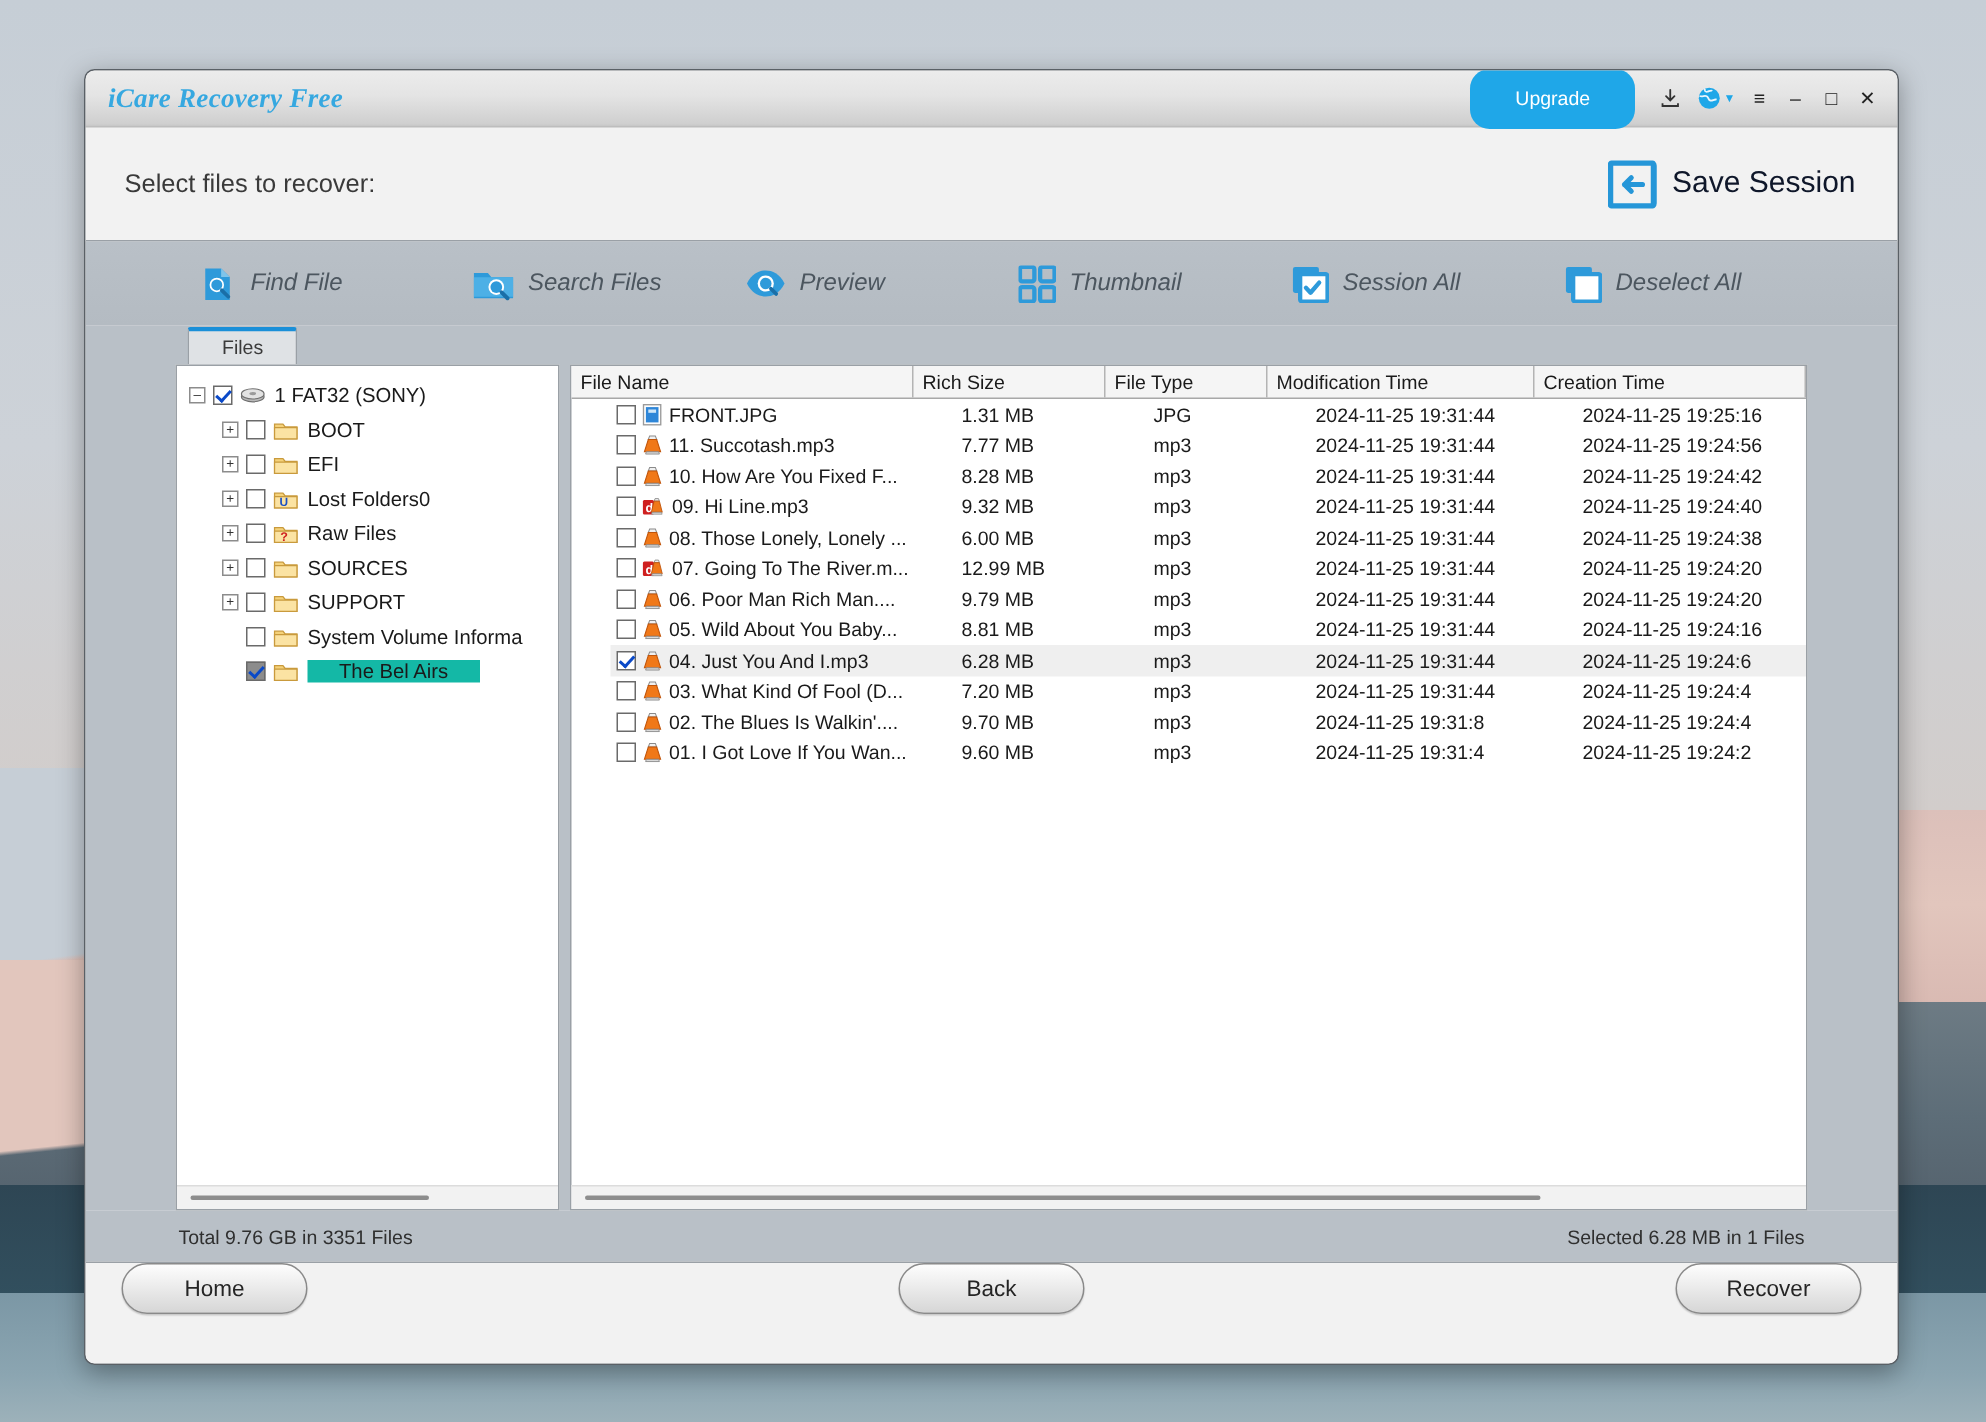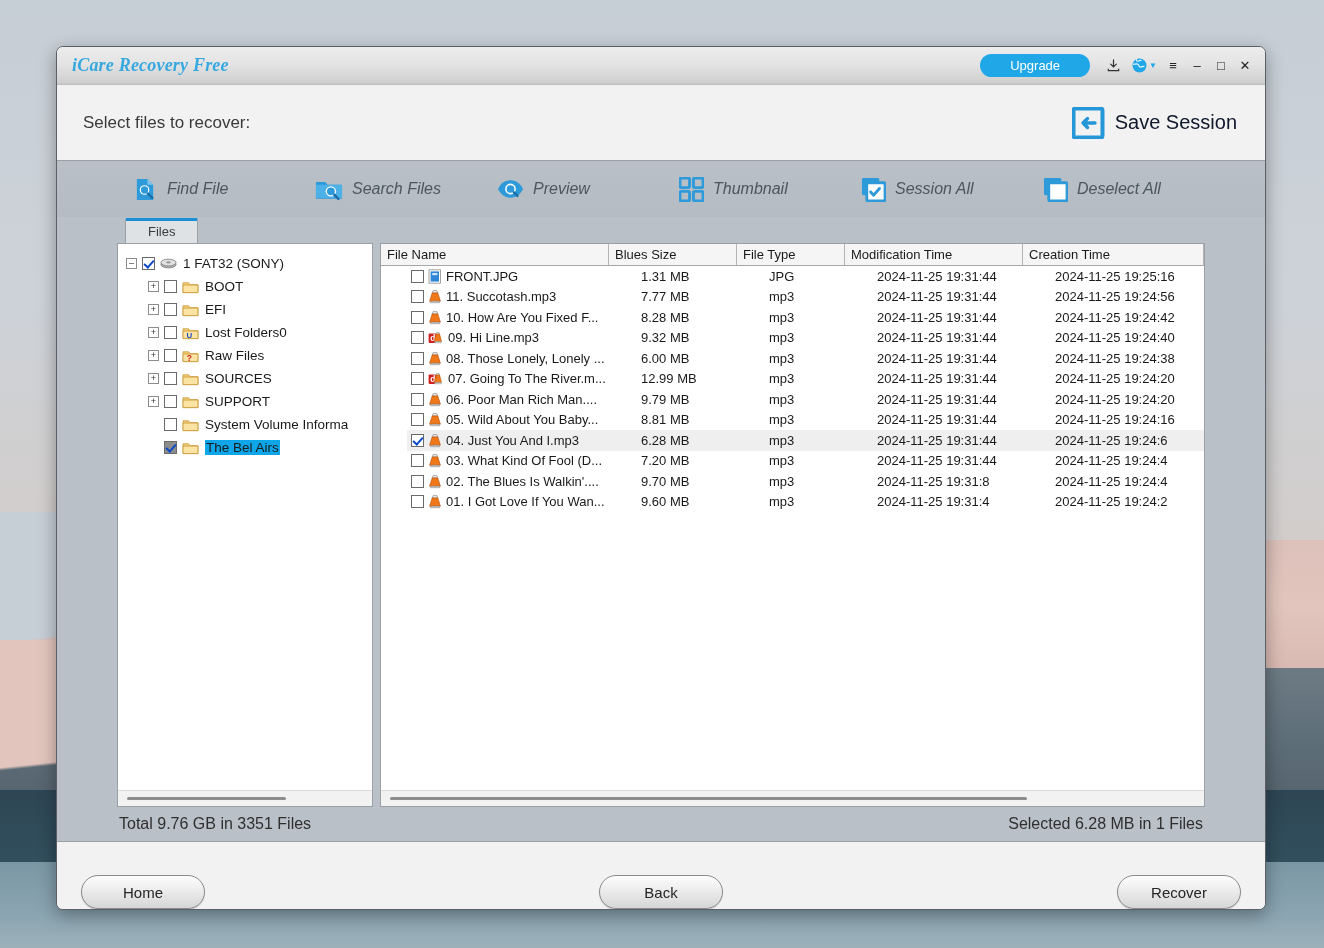--- a/index.html
+++ b/index.html
@@ -83,21 +83,21 @@
     margin-left: auto;
     display: flex;
     align-items: center;
     gap: 0px;
   }
   #upgrade-btn {
     background: #1fa7e8;
     color: #fff;
     border: none;
     border-radius: 13px;
-    height: 23px;
+    height: 40px;
     padding: 0 30px;
     font-size: 13px;
     font-family: "Liberation Sans", sans-serif;
     cursor: pointer;
     margin-right: 10px;
   }
   .tb-icon {
     width: 26px; height: 26px;
     display: flex; align-items: center; justify-content: center;
     cursor: pointer;
@@ -248,21 +248,21 @@
     content: "";
     position: absolute;
     left: 3px; top: 0px;
     width: 4px; height: 8px;
     border: solid #0a49c8;
     border-width: 0 2px 2px 0;
     transform: rotate(42deg);
   }
   .cbox.gray { background: #8c8c8c; }
   .tlabel { margin-left: 4px; }
-  .tlabel.sel { background: #0ea5e9; padding: 0 1px; }
+  .tlabel.sel { background: #14b8a6; padding: 0 21px; }
   .ticon { flex: 0 0 auto; margin-right: 2px; display: flex; align-items: center; }
 
   
   #list-head {
     display: flex;
     height: 22px;
     background: #f5f5f5;
     border-bottom: 1px solid #a8a8a8;
     font-size: 13px;
     color: #1a1a1a;
@@ -313,32 +313,32 @@
     transform: rotate(42deg);
   }
 
   
   #statusbar {
     flex: 0 0 34px;
     background: #b9c0c7;
     display: flex;
     align-items: center;
     padding: 0 62px;
-    font-size: 16px;
+    font-size: 13px;
     color: #2f2f2f;
   }
   #status-right { margin-left: auto; }
 
   
   #buttonbar {
     flex: 0 0 68px;
     background: #f2f2f2;
     border-top: 1px solid #9aa0a6;
     display: flex;
-    align-items: flex-end;
+    align-items: flex-start;
     padding: 0 24px;
     position: relative;
   }
   .pill {
     border: 1px solid #8a8a8a;
     border-radius: 17px;
     background: linear-gradient(180deg,#fdfdfd 0%, #eeeeee 40%, #d6d6d6 100%);
     font-size: 15px;
     color: #252525;
     height: 34px;
@@ -609,21 +609,21 @@
             </div>
           </div>
           <div class="hscroll">
             <div class="thumb"></div>
           </div>
         </div>
 
         <div class="pane" id="list-pane">
           <div id="list-head">
             <div class="hc col-name">File Name</div>
-            <div class="hc col-size">Blues Size</div>
+            <div class="hc col-size">Rich Size</div>
             <div class="hc col-type">File Type</div>
             <div class="hc col-mod">Modification Time</div>
             <div class="hc col-crea">Creation Time</div>
           </div>
 
           <div class="pane-body" id="file-rows">
               <div class="frow">
                 <div class="fc namecell col-name">
                   <span class="fcb"></span>
                   <span style="display: flex;">

